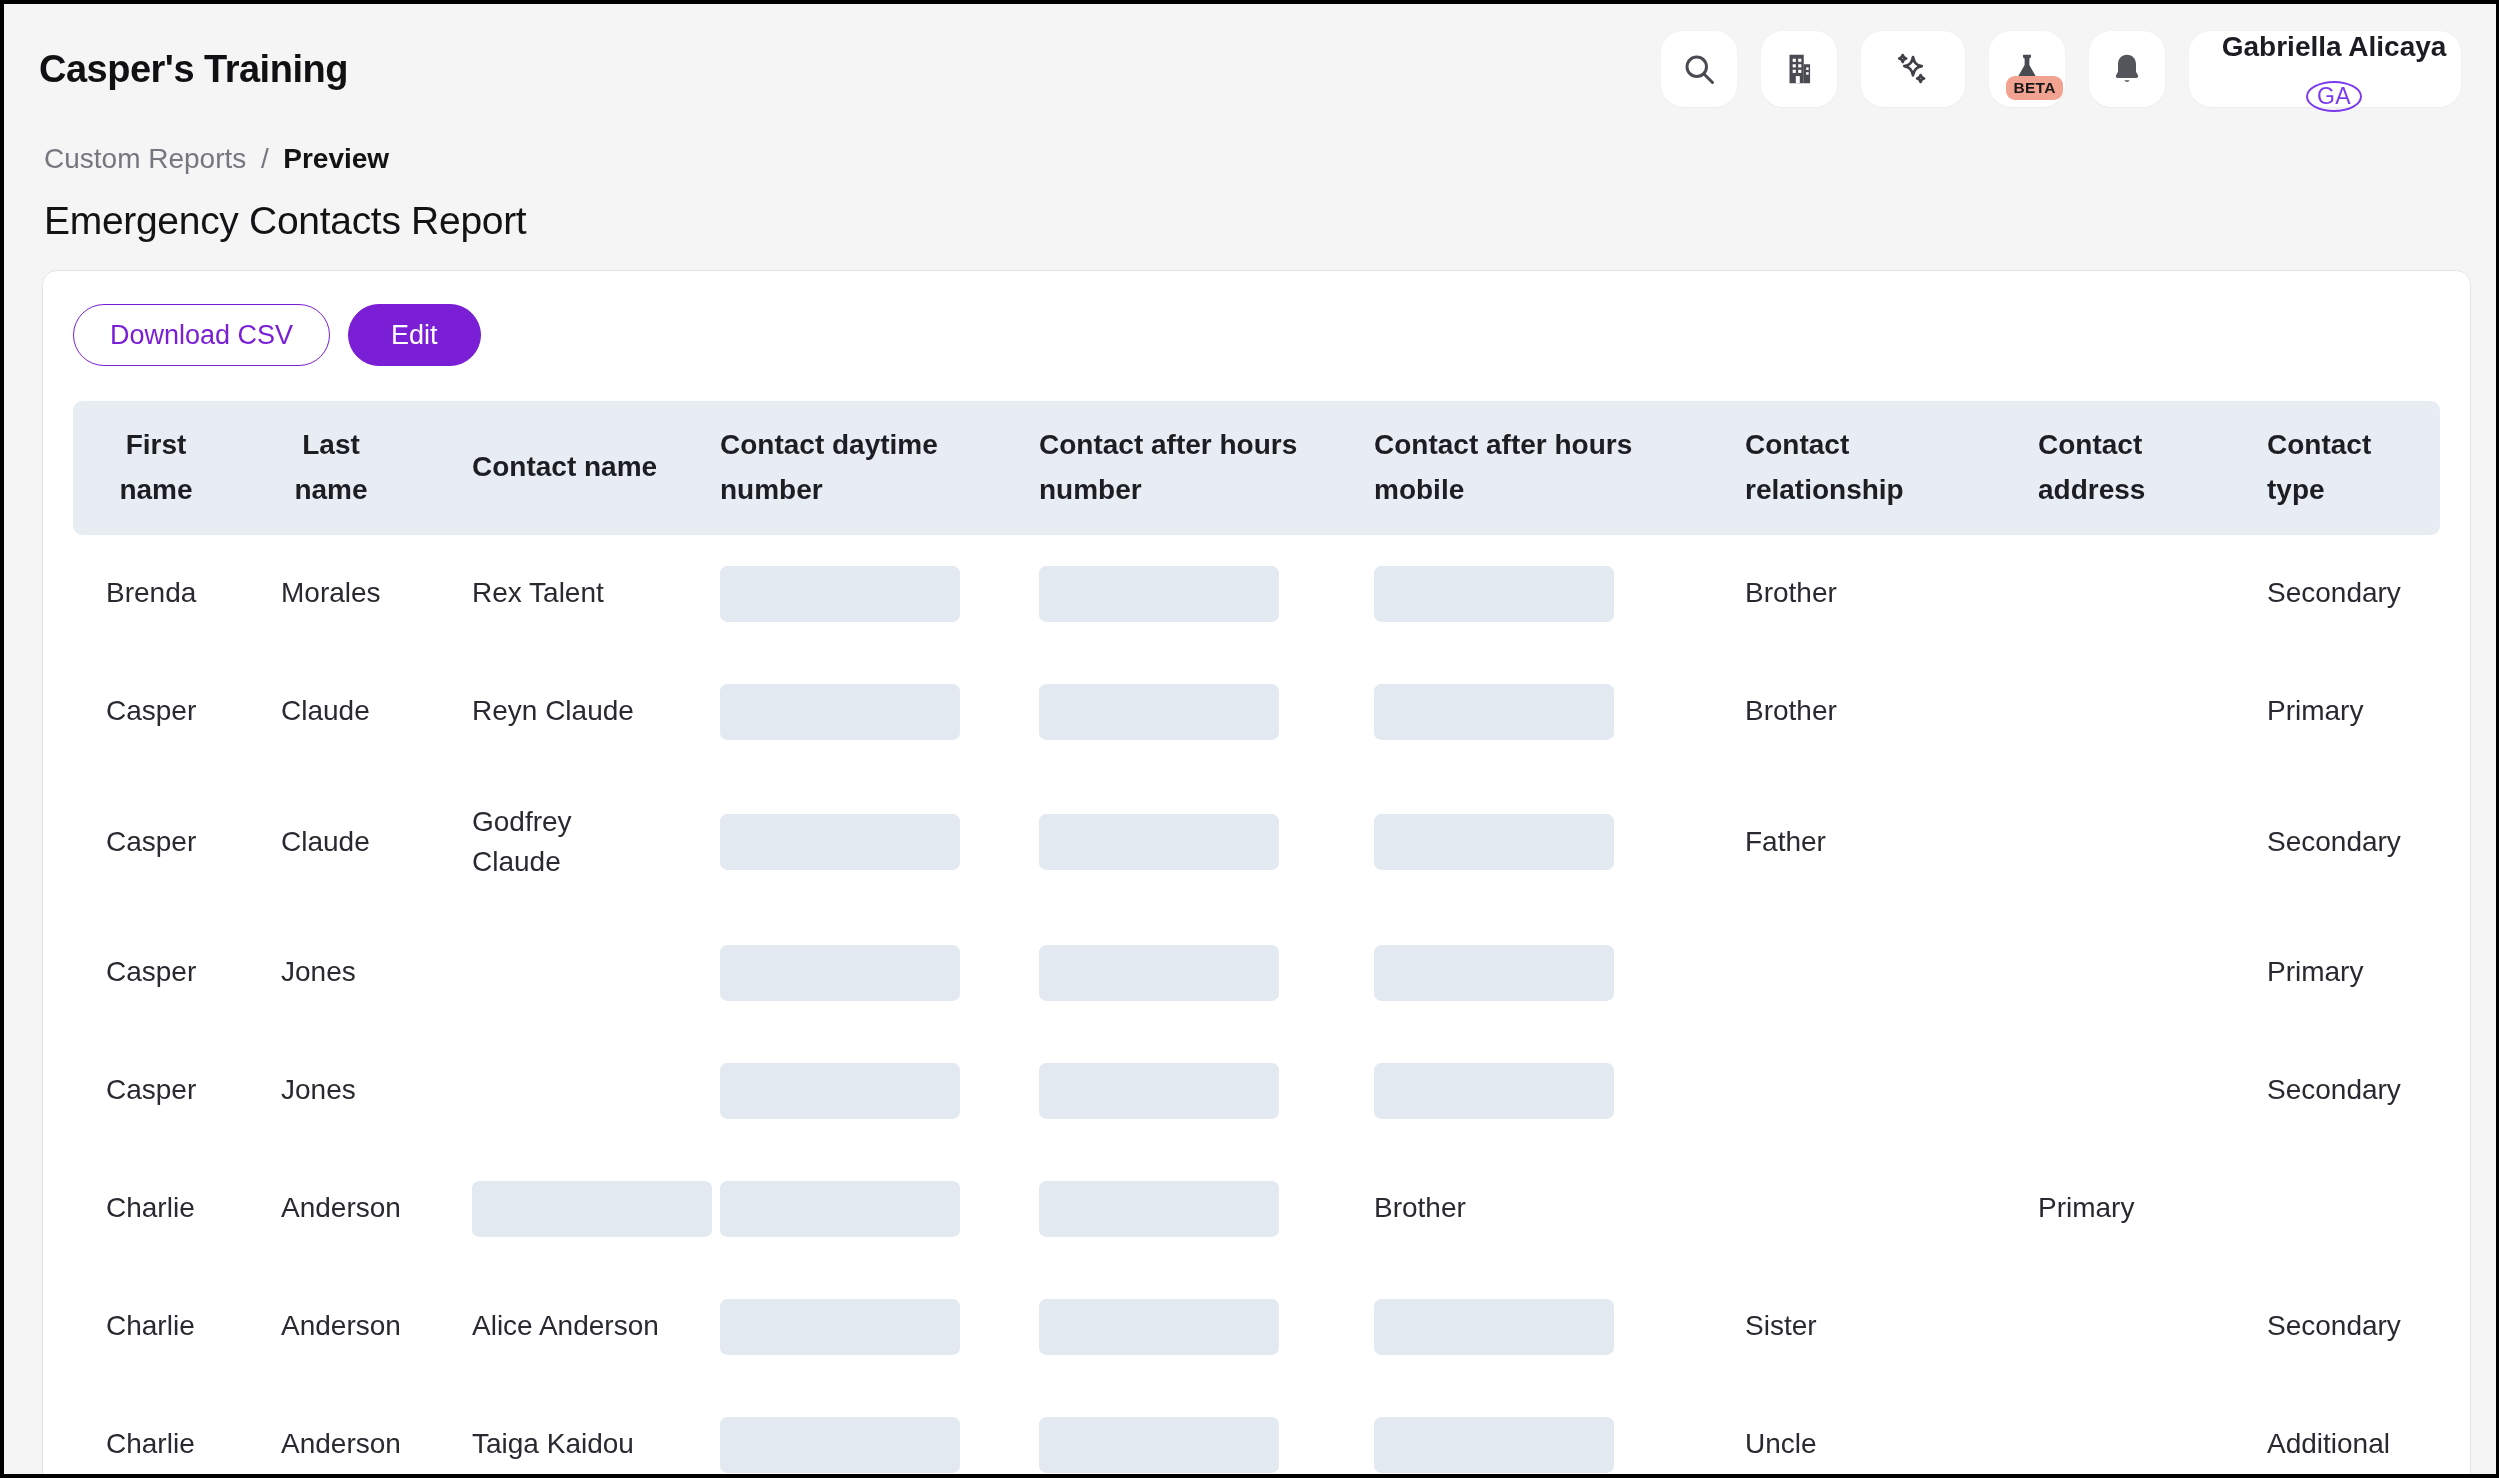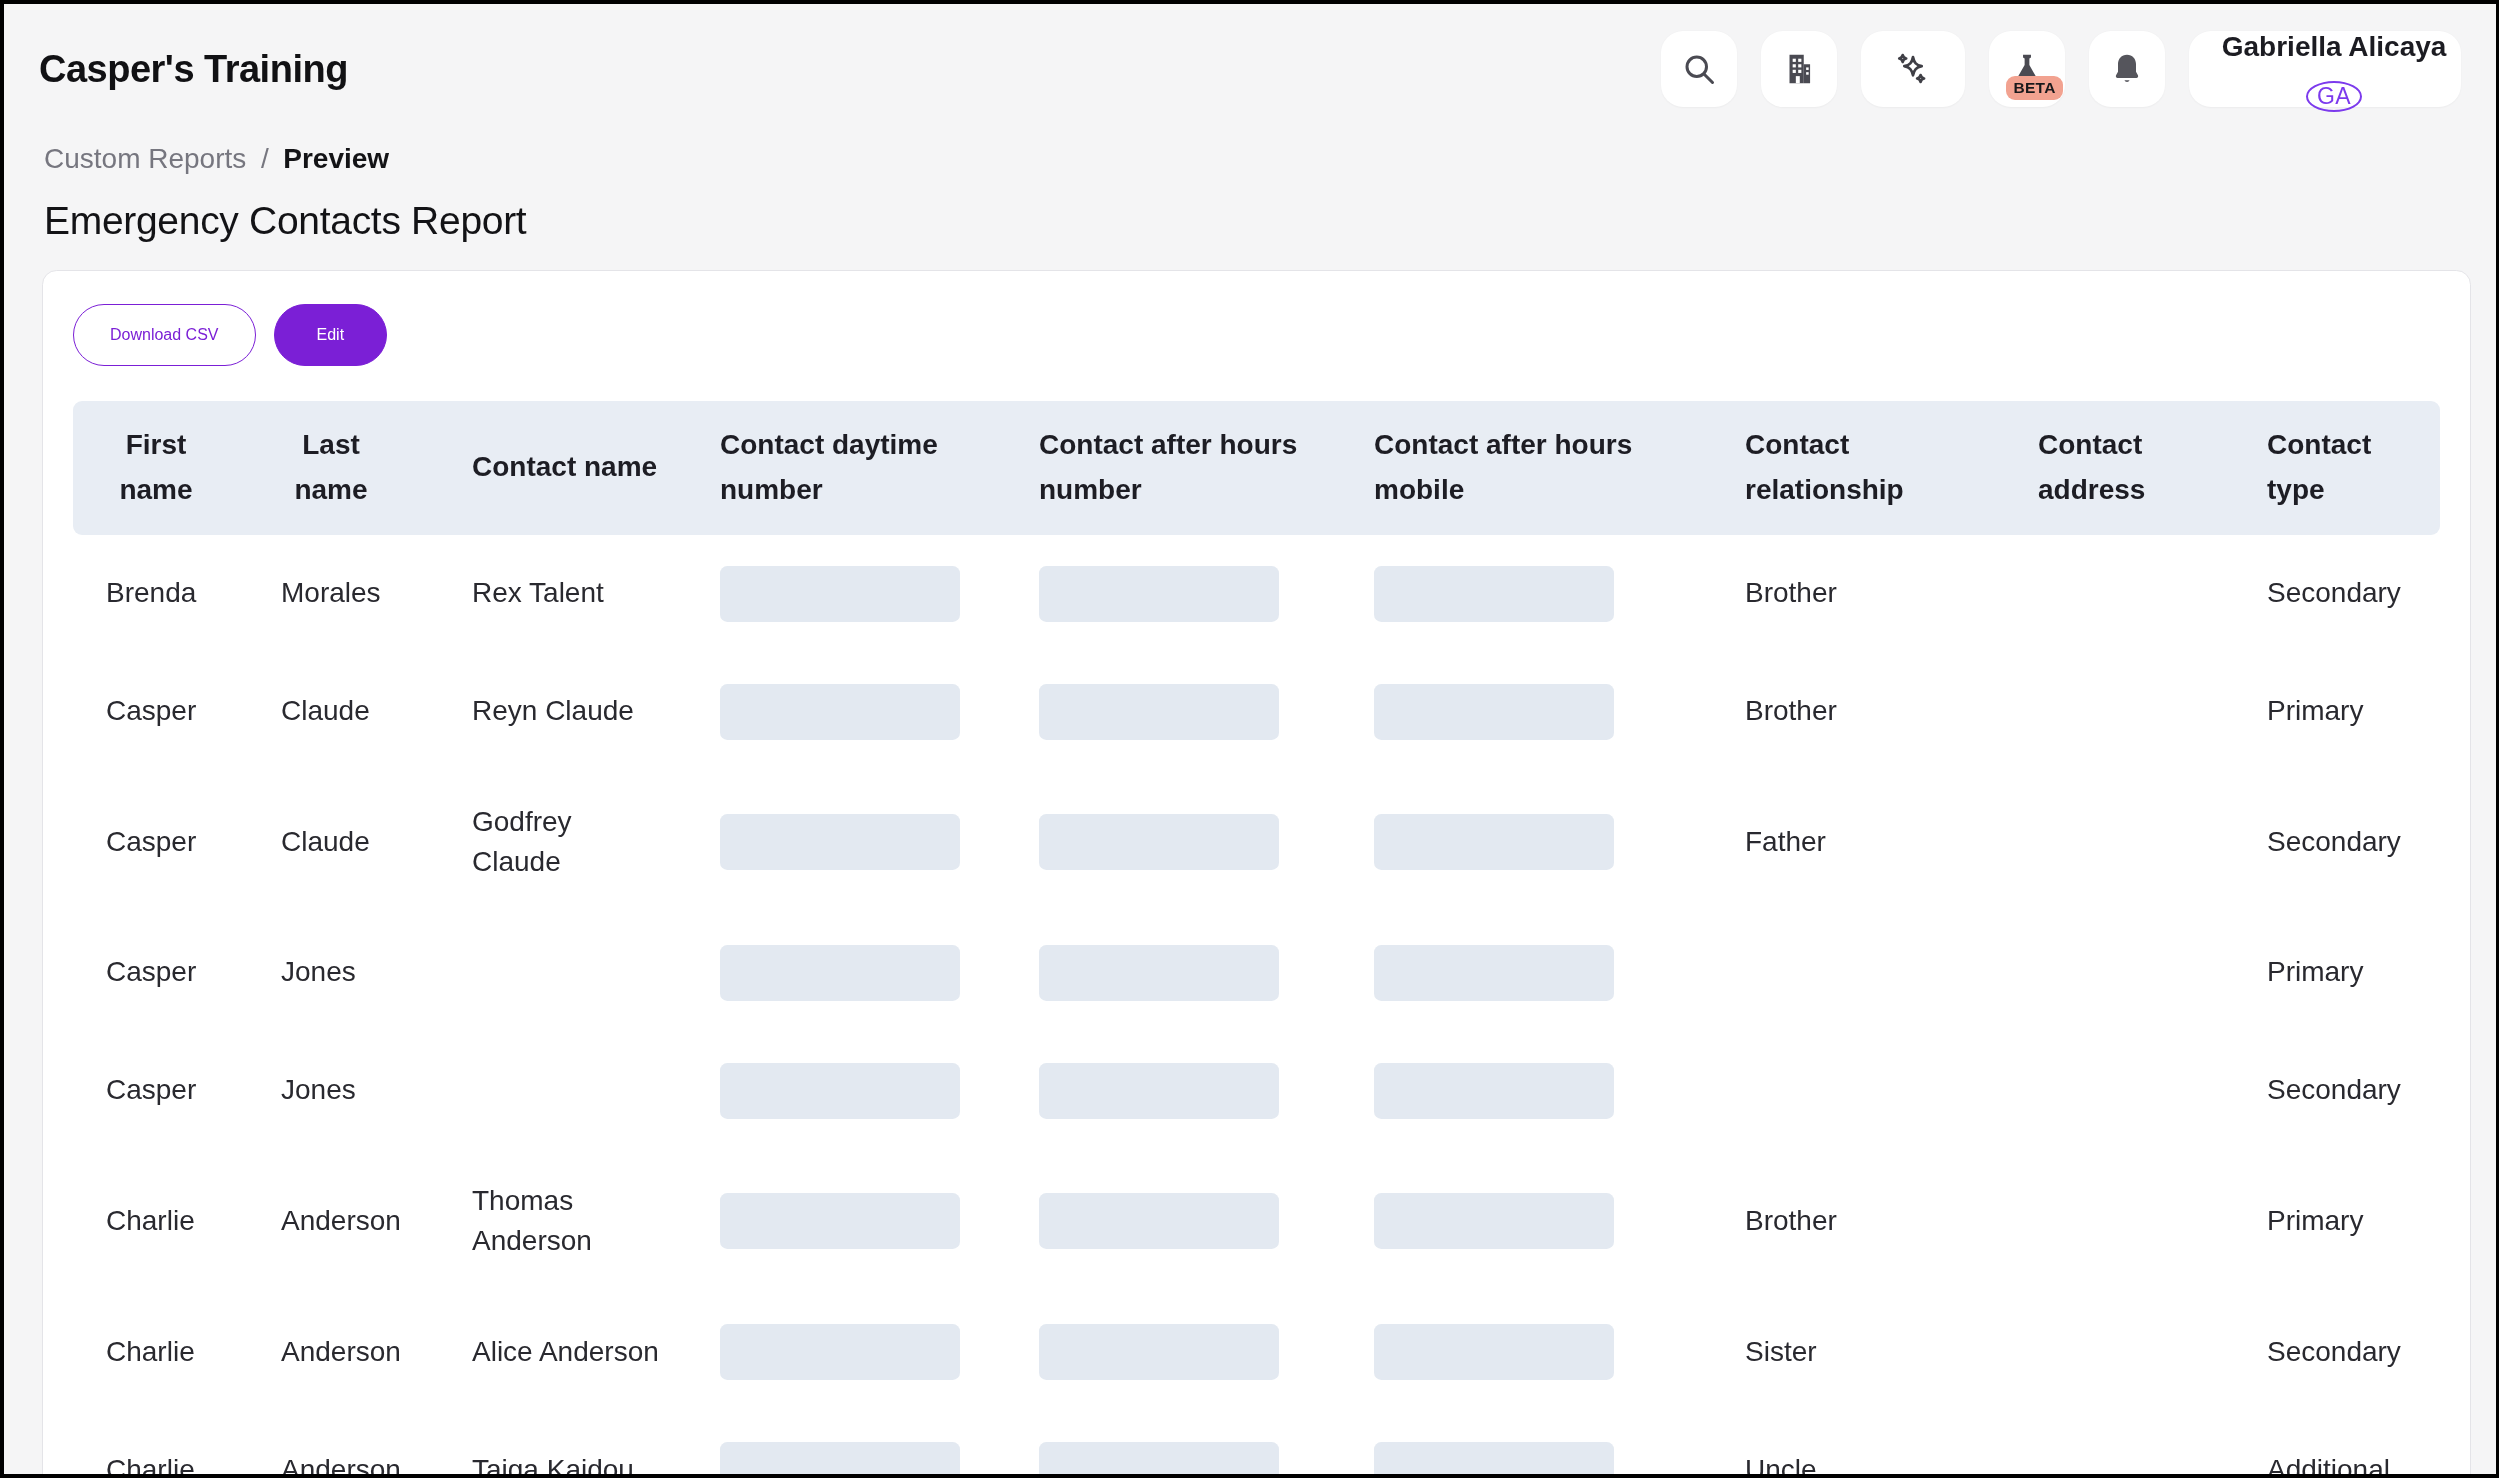--- a/index.html
+++ b/index.html
@@ -41,21 +41,21 @@
   .crumb-parent { color:#76767f; cursor:pointer; }
   .crumb-sep { color:#76767f; }
   .crumb-current { color:#131316; font-weight:700; }
   .page-title { margin:24px 0 0 40px; font-size:39px; font-weight:500; color:#131316; letter-spacing:-0.3px; }
   
   .card {
     margin:27px 33px 0 38px; width:2429px; height:1274px; background:#fff;
     border:0.9px solid #e4e4e8; border-radius:14.6px; padding:33px 30px;
   }
   .toolbar { display:flex; gap:18px; margin-bottom:35px; }
-  .btn { height:62px; border-radius:36px; font-size:16px; display:flex; align-items:center; justify-content:center; cursor:pointer; font-family:inherit; }
+  .btn { height:62px; border-radius:36px; font-size:27px; display:flex; align-items:center; justify-content:center; cursor:pointer; font-family:inherit; }
   .btn-outline { background:#fff; border:1.8px solid #7b1fd6; color:#7b1fd6; padding:0 36px; }
   .btn-filled  { background:#7b1fd6; border:1.8px solid #7b1fd6; color:#fff; padding:0 42px; }
   
   .grid-row {
     display:grid;
     grid-template-columns:175px 191px 248px 319px 335px 371px 293px 229px 206px;
     align-items:center;
   }
   .thead {
     background:#e8edf4; border-radius:9px; padding:22px 0;
@@ -236,21 +236,20 @@
         <div class="cell c6">
           <div class="masked"></div>
         </div>
         <div class="cell c7"></div>
         <div class="cell c8"></div>
         <div class="cell c9">Secondary</div>
       </div>
       <div class="grid-row trow">
         <div class="cell c1">Charlie</div>
         <div class="cell c2">Anderson</div>
-        <div class="cell c3">Thomas Anderson</div>
         <div class="cell c4">
           <div class="masked"></div>
         </div>
         <div class="cell c5">
           <div class="masked"></div>
         </div>
         <div class="cell c6">
           <div class="masked"></div>
         </div>
         <div class="cell c7">Brother</div>

